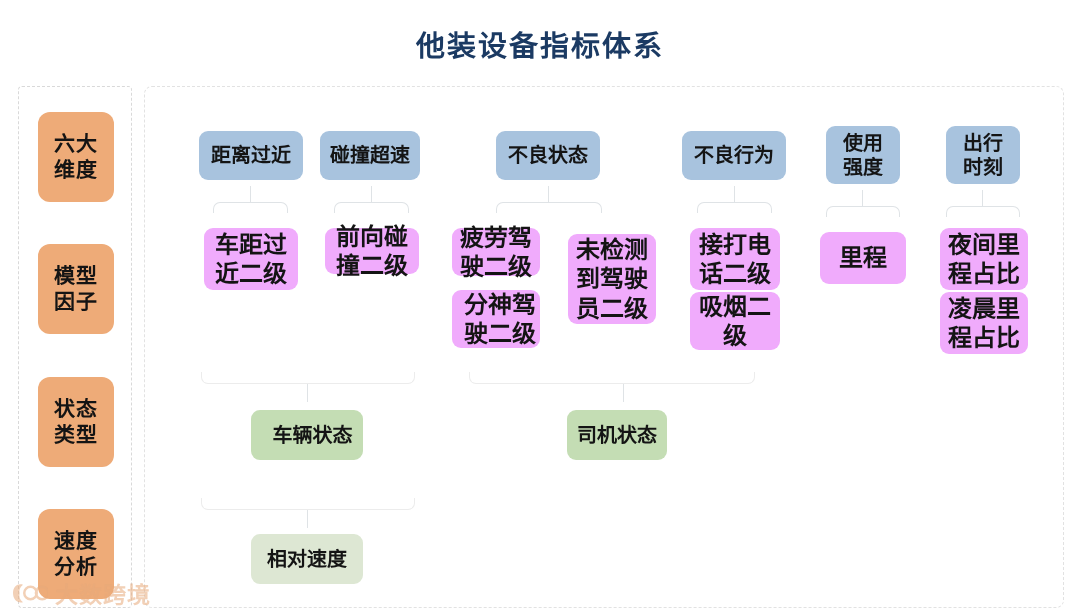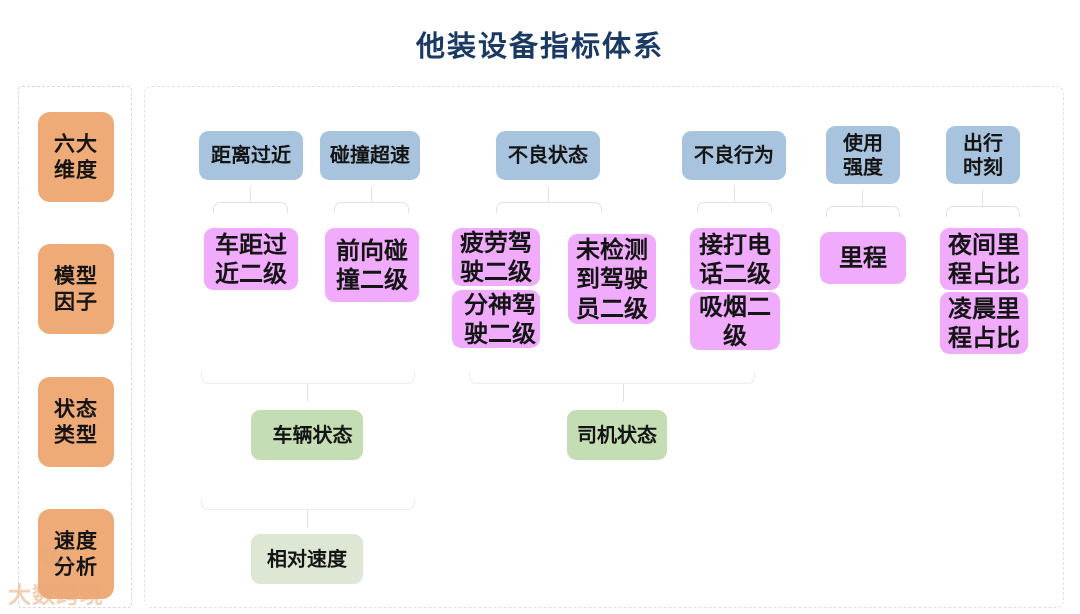--- a/index.html
+++ b/index.html
@@ -123,21 +123,20 @@
 
   
   .watermark {
     position: absolute;
     left: 8px;
     bottom: 4px;
     display: flex;
     align-items: center;
     gap: 7px;
     opacity: 0.55;
-    flex-direction: column;
   }
   .wm-logo {
     width: 40px;
     height: 26px;
   }
   .wm-text {
     font-size: 23px;
     font-weight: bold;
     color: #e7a97a;
     letter-spacing: 1px;
@@ -184,24 +183,24 @@
   <div class="bracket" style="left:697px;top:202px;width:75px;height:11px;"></div>
 
   <div class="bracket-stem" style="left:862px;top:190px;height:16px;"></div>
   <div class="bracket" style="left:826px;top:206px;width:74px;height:11px;"></div>
 
   <div class="bracket-stem" style="left:982px;top:190px;height:16px;"></div>
   <div class="bracket" style="left:946px;top:206px;width:74px;height:11px;"></div>
 
   <div class="node lvl2" style="left:204px;top:228px;width:94px;height:62px;">车距过
 近二级</div>
-  <div class="node lvl2" style="left:325px;top:228px;width:94px;height:74px;">前向碰
+  <div class="node lvl2" style="left:325px;top:228px;width:94px;height:46px;">前向碰
 撞二级</div>
 
-  <div class="node lvl2" style="left:452px;top:228px;width:88px;height:58px;">疲劳驾
+  <div class="node lvl2" style="left:452px;top:228px;width:88px;height:48px;">疲劳驾
 驶二级</div>
   <div class="node lvl2" style="left:452px;top:290px;width:88px;height:58px;padding-left:8px;">分神驾
 驶二级</div>
 
   <div class="node lvl2" style="left:568px;top:234px;width:88px;height:90px;">未检测
 到驾驶
 员二级</div>
 
   <div class="node lvl2" style="left:690px;top:228px;width:90px;height:62px;">接打电
 话二级</div>

